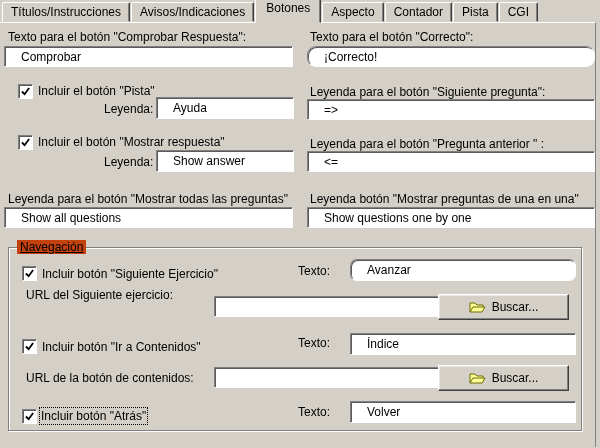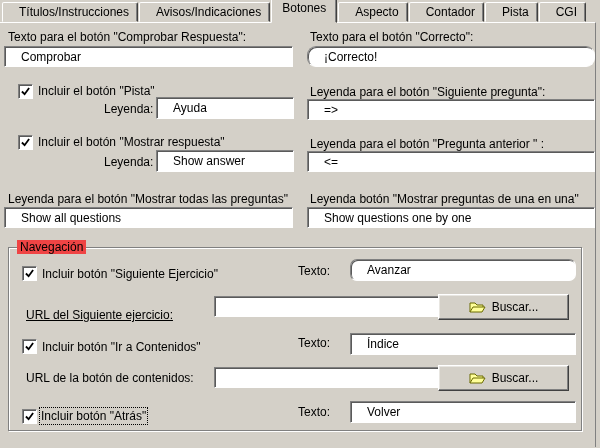--- a/index.html
+++ b/index.html
@@ -6,21 +6,21 @@
   body{
     width:600px;height:448px;position:relative;overflow:hidden;
     background:#d4d0c8;color:#000;
     font-family:"Liberation Sans","DejaVu Sans",sans-serif;
     font-size:12px;
   }
   
   .tabbar{position:absolute;left:0;top:0;width:600px;height:22px;
     display:flex;align-items:flex-end;padding-left:2px;z-index:2;}
   .tab{
-    height:16px;padding:2px 8px 0 16px;margin-right:1px;background:#d4d0c8;
+    height:16px;padding:2px 8px 0 8px;margin-right:1px;background:#d4d0c8;
     border:1px solid;border-color:#ffffff #404040 transparent #ffffff;
     border-top-left-radius:2px;border-top-right-radius:2px;
     box-shadow:inset -1px 0 0 #808080;
     white-space:nowrap;cursor:default;
   }
   .tab.active{
     height:21px;padding:3px 10px 0 10px;margin-bottom:-1px;z-index:4;position:relative;
     border-bottom-color:#d4d0c8;
   }
   
@@ -48,21 +48,21 @@
     box-shadow:inset -1px -1px 0 #808080, inset 1px 1px 0 #e8e6e1;
     display:flex;align-items:center;justify-content:center;gap:6px;
     font-size:12px;cursor:default;
   }
   .groupbox{
     position:absolute;left:8px;top:247px;width:572px;height:182px;
     border:1px solid #808080;
     box-shadow:inset 1px 1px 0 #ffffff, 1px 1px 0 #ffffff;
   }
   .groupbox .legend{
-    position:absolute;left:8px;top:-8px;background:#ef4444;padding:0 3px;white-space:nowrap;
+    position:absolute;left:8px;top:-8px;background:#c2410c;padding:0 3px;white-space:nowrap;text-decoration:underline;
   }
   .focus-dotted{outline:1px dotted #000;outline-offset:1px;}
   .ficon{display:inline-block;}
 </style>
 </head>
 <body>
 
 <div class="tabbar">
   <div class="tab">Títulos/Instrucciones</div>
   <div class="tab">Avisos/Indicaciones</div>
@@ -115,21 +115,21 @@
 
   <div class="cb" style="left:13px;top:18px;">
     <svg width="9" height="9" viewBox="0 0 10 10">
         <path d="M1 5 L4 8 L9 1" fill="none" stroke="#000" stroke-width="2"></path>
       </svg>
   </div>
   <div class="lbl" style="left:33px;top:19px;">Incluir botón "Siguiente Ejercicio"</div>
   <div class="lbl" style="left:289px;top:16px;">Texto:</div>
   <input class="tb" style="left: 341px; top: 11px; width: 208px; height: 20px; border-radius: 7px;" value="Avanzar">
 
-  <div class="lbl" style="left:17px;top:60px;text-decoration:underline;">URL del Siguiente ejercicio:</div>
+  <div class="lbl" style="left:17px;top:40px;">URL del Siguiente ejercicio:</div>
   <input class="tb" style="left: 205px; top: 48px; width: 209px; height: 19px;" value="">
   <div class="btn" style="left:429px;top:46px;width:129px;height:24px;">
     <svg class="ficon" width="17" height="12" viewBox="0 0 17 12">
       <path d="M1 11 V2 h5 l2 2 h6 v2" fill="#ffff99" stroke="#6b6b00" stroke-width="1"></path>
       <path d="M1 11 L4 6 h12 l-3 5 Z" fill="#ffff99" stroke="#6b6b00" stroke-width="1"></path>
     </svg>
     <span>Buscar...</span>
   </div>
 
   <div class="cb" style="left:13px;top:91px;">

